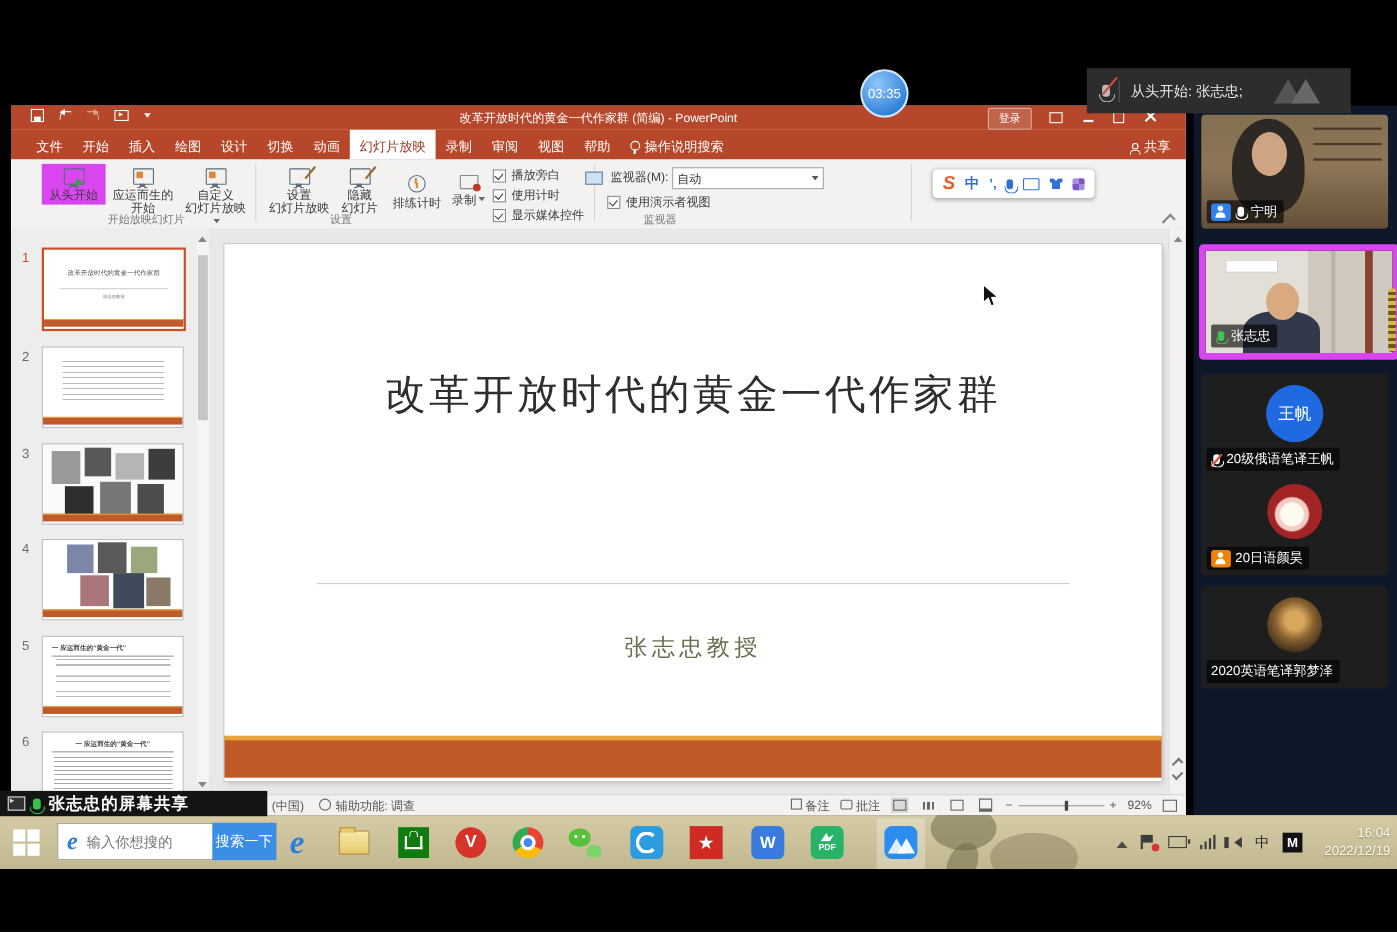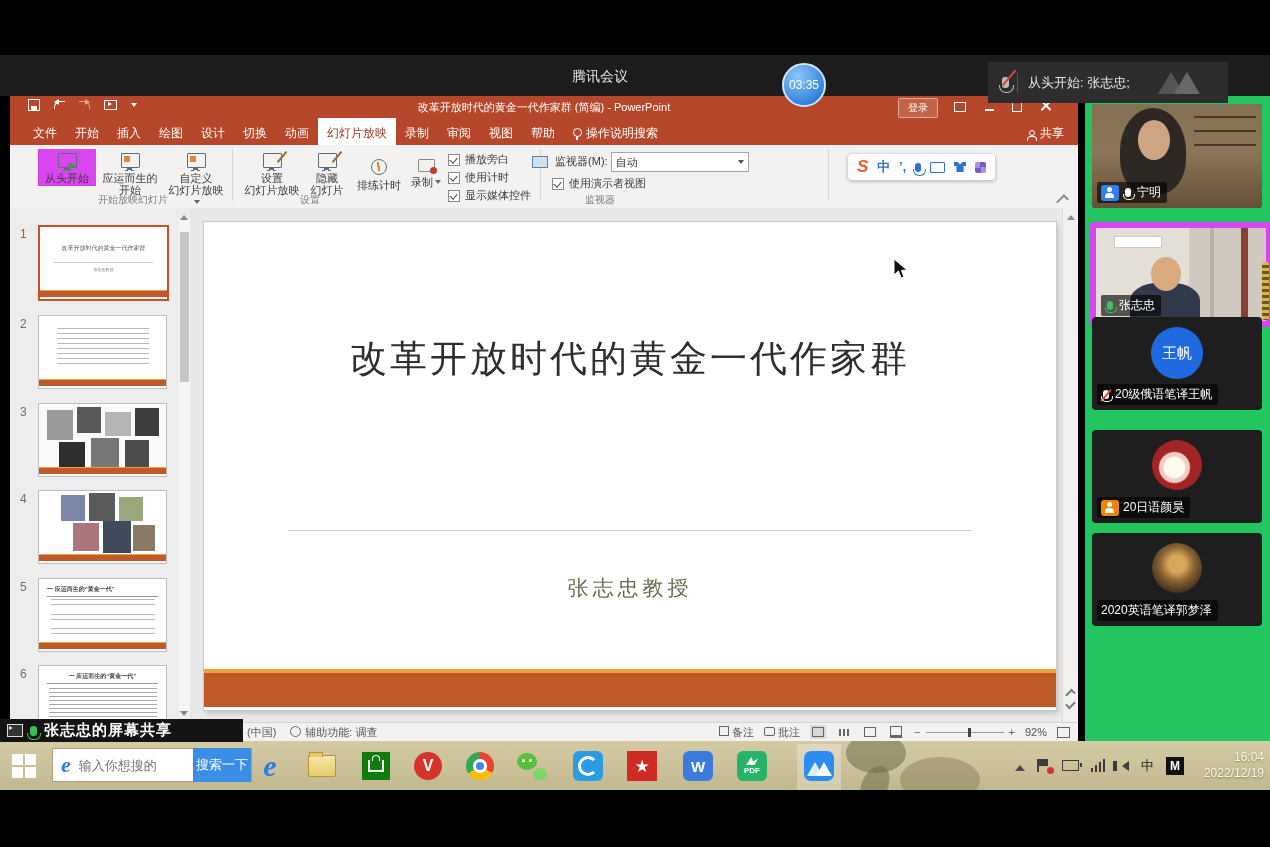--- a/index.html
+++ b/index.html
@@ -136,21 +136,21 @@
   .z-thumb{position:absolute;left:42px;top:-4px;width:3px;height:9px;background:#444;}
   .fit-ic{width:11px;height:9px;border:1.2px solid #666;}
   
   .share-ov{position:absolute;left:0;top:719px;width:243px;height:23px;background:#141414;z-index:30;display:flex;align-items:center;gap:7px;padding-left:7px;box-sizing:border-box;}
   .so-screen{width:14px;height:11px;border:1.6px solid #ddd;background:#333;position:relative;}
   .so-screen:after{content:"";position:absolute;left:1px;top:1px;border:2px solid transparent;border-left:4px solid #ddd;}
   .so-mic{width:7px;height:10px;border-radius:3px;background:#35c24f;position:relative;}
   .so-mic:after{content:"";position:absolute;left:-3px;top:7px;width:12px;height:6px;border:1.5px solid #35c24f;border-top:none;border-radius:0 0 6px 6px;}
   .so-text{color:#fff;font-size:15px;font-weight:bold;letter-spacing:1px;}
   
-  .sidebar{position:absolute;left:1085px;top:96px;width:185px;height:645px;background:#22c55e;}
+  .sidebar{position:absolute;left:1085px;top:96px;width:185px;height:645px;background:#0f172a;}
   .tile{position:absolute;left:7px;width:170px;height:93px;background:#1e1e1e;border-radius:4px;overflow:hidden;}
   .tile.speaking-b{border:6px solid #d946ef;left:5px;width:170px;}
   .pl{position:absolute;left:5px;bottom:5px;display:flex;align-items:center;gap:4px;background:rgba(0,0,0,.62);padding:2px 6px 2px 4px;border-radius:2px;color:#fff;font-size:12px;white-space:nowrap;}
   .badge{width:18px;height:16px;border-radius:3px;position:relative;flex:0 0 auto;}
   .badge:before{content:"";position:absolute;left:6px;top:2px;width:5px;height:5px;border-radius:50%;background:#fff;}
   .badge:after{content:"";position:absolute;left:4px;top:8px;width:9px;height:5px;border-radius:4px 4px 0 0;background:#fff;}
   .badge.blue{background:#2f80ed;} .badge.orange{background:#f08300;}
   .wmic{width:6px;height:9px;border-radius:3px;background:#fff;position:relative;margin:0 2px;flex:0 0 auto;}
   .wmic:after{content:"";position:absolute;left:-2.5px;top:6px;width:10px;height:5px;border:1.3px solid #fff;border-top:none;border-radius:0 0 5px 5px;}
   .wmic.green{background:#3fc25a;} .wmic.green:after{border-color:#3fc25a;}
@@ -220,28 +220,20 @@
   .tr-m{width:18px;height:18px;background:#111;color:#fff;font-size:12px;font-weight:bold;display:flex;align-items:center;justify-content:center;}
   .clock{position:absolute;right:6px;top:8px;text-align:right;font-size:12px;color:#fdf9e8;line-height:16px;text-shadow:0 1px 2px rgba(0,0,0,.35);}
   
   .cursor{position:absolute;left:893px;top:258px;z-index:40;}
 </style>
 </head>
 <body>
 
 <div class="screen">
 
-  <div class="mtg-bar">
-    <div class="mtg-title">腾讯会议</div>
-    <div class="mtg-restore"></div>
-    <div class="mtg-close">
-        <i></i>
-        <i></i>
-      </div>
-  </div>
   <div class="timer">03:35</div>
   <div class="speaking">
     <span class="mic"></span>
     <span class="spk-div"></span>
     <span>从头开始: 张志忠;</span>
     <span class="tm-logo">
         <i></i>
         <i></i>
       </span>
   </div>
@@ -488,21 +480,21 @@
           <span class="frame2"></span>
           <span class="frame"></span>
           <span class="man"></span>
           <span class="face2"></span>
       </div>
       <div class="pl">
           <span class="wmic green"></span>
           <span>张志忠</span>
         </div>
     </div>
-    <div class="tile" style="top:221px;">
+    <div class="tile" style="top:244px;">
       <div class="avatar av-blue">王帆</div>
       <div class="pl">
           <span class="wmic off"></span>
           <span>20级俄语笔译王帆</span>
         </div>
     </div>
     <div class="tile" style="top:334px;">
       <div class="avatar av-duck"></div>
       <div class="pl">
           <span class="badge orange"></span>

